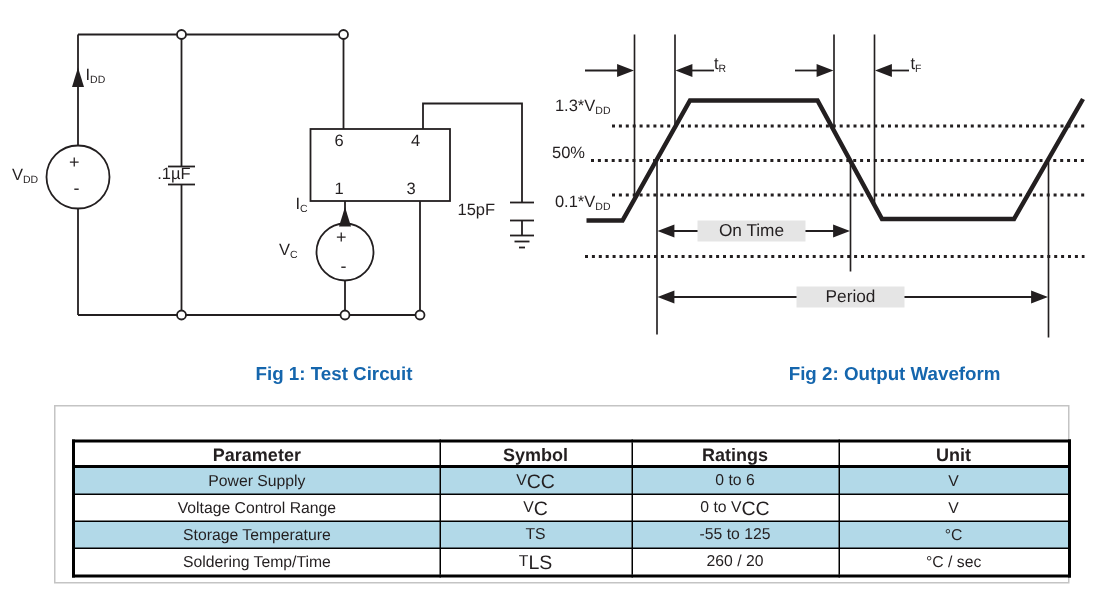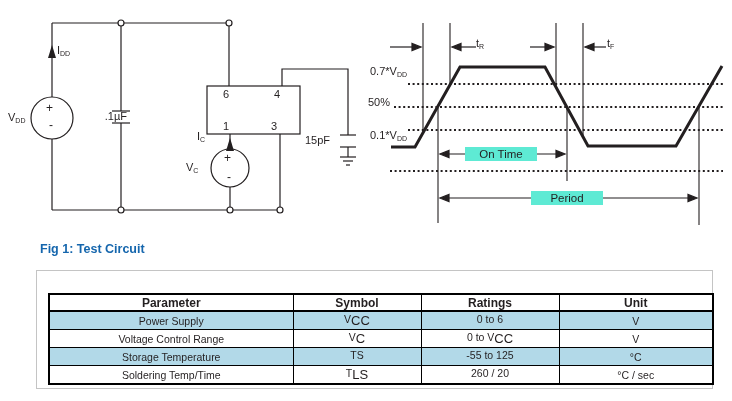--- a/index.html
+++ b/index.html
@@ -6,24 +6,24 @@
   body{width:732px;height:401px;position:relative;overflow:hidden;
        font-family:"Liberation Sans",sans-serif;color:#231f20;}
   .page{position:absolute;inset:0;background:#fff;}
   .fig{position:absolute;}
   .fig svg{position:absolute;left:0;top:0;}
   .lbl{position:absolute;font-size:11px;line-height:13px;white-space:nowrap;}
   .lbl .sub{font-size:7px;vertical-align:-2px;letter-spacing:0;}
   .sign{position:absolute;font-size:12px;line-height:12px;}
   .rt{text-align:right;display:block;}
   .ctr{text-align:center;display:block;}
-  .measure-lbl{position:absolute;background:#5eead4;font-size:11.5px;line-height:14px;
+  .measure-lbl{position:absolute;background:#e5e5e5;font-size:11.5px;line-height:14px;
                text-align:center;padding:0 2px;white-space:nowrap;}
   .caption{position:absolute;top:242px;font-size:12.5px;font-weight:bold;
-           color:#1566ad;text-align:left;}
+           color:#1566ad;text-align:right;}
   .outer-box{position:absolute;left:36px;top:270px;width:677px;height:119px;
              border:1px solid #c4c4c4;box-sizing:border-box;}
   .tbl-title{position:absolute;left:48px;top:276px;width:664px;height:17px;
              background:#1a5ca6;color:#fff;font-size:11px;font-weight:bold;
              line-height:17px;padding-left:7px;box-sizing:border-box;}
   table.ratings{position:absolute;left:48px;top:293px;width:664px;
                 border-collapse:collapse;table-layout:fixed;
                 border:2px solid #000;}
   table.ratings th{border:1px solid #000;border-bottom:2px solid #000;
                    font-size:12px;font-weight:bold;height:15px;padding:0;background:#fff;margin-top:35px;}
@@ -166,35 +166,36 @@
       </g>
 
       <g stroke="#231f20" stroke-width="1.2" fill="#231f20">
         <path d="M91,198 H330"></path>
         <polygon points="91,194.5 91,201.5 82,198"></polygon>
         <polygon points="330,194.5 330,201.5 339,198"></polygon>
       </g>
     </svg>
 
     <span class="lbl" style="left:2px;top:65px;width:47px;">
-        <span class="rt"><span>0.7*V</span><span class="sub">DD</span></span>
+        <span class="rt"><span>1.3*V</span><span class="sub">DD</span></span>
       </span>
     <span class="lbl" style="left:2px;top:96px;width:30px;">
         <span class="rt">50%</span>
       </span>
     <span class="lbl" style="left:2px;top:129px;width:47px;">
         <span class="rt"><span>0.1*V</span><span class="sub">DD</span></span>
       </span>
     <span class="lbl" style="left:118px;top:37px;"><span>t</span><span class="sub">R</span></span>
     <span class="lbl" style="left:249px;top:37px;"><span>t</span><span class="sub">F</span></span>
     <span class="measure-lbl" style="left:107px;top:147px;width:68px;">On Time</span>
     <span class="measure-lbl" style="left:173px;top:191px;width:68px;">Period</span>
   </div>
 
   <div class="caption" style="left:40px;width:235px;">Fig 1: Test Circuit</div>
+  <div class="caption" style="left:447px;width:220px;">Fig 2: Output Waveform</div>
 
   <div class="outer-box"></div>
 
   <table class="ratings">
     <colgroup>
       <col style="width:244px">
         <col style="width:128px">
       <col style="width:138px">
         <col style="width:154px">
     </colgroup>

